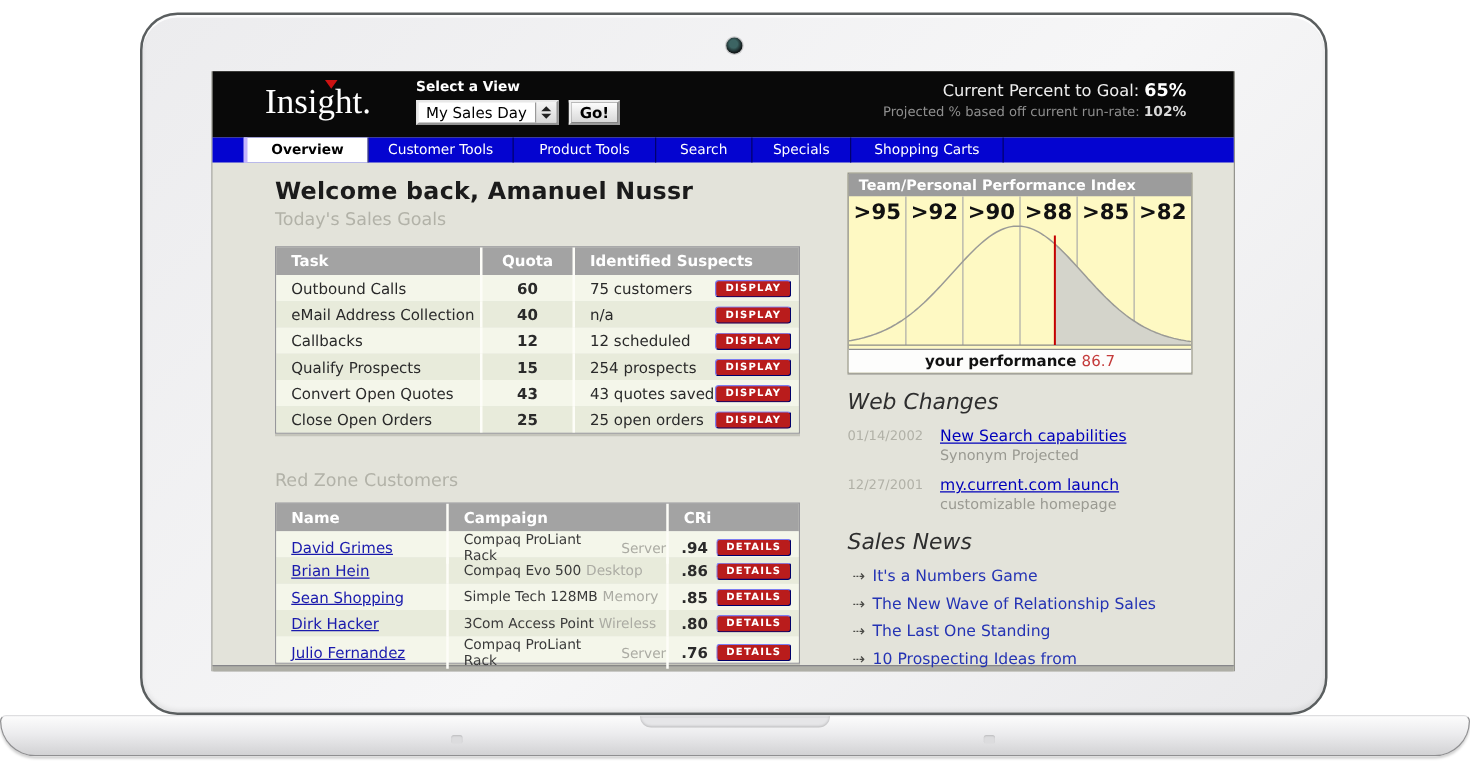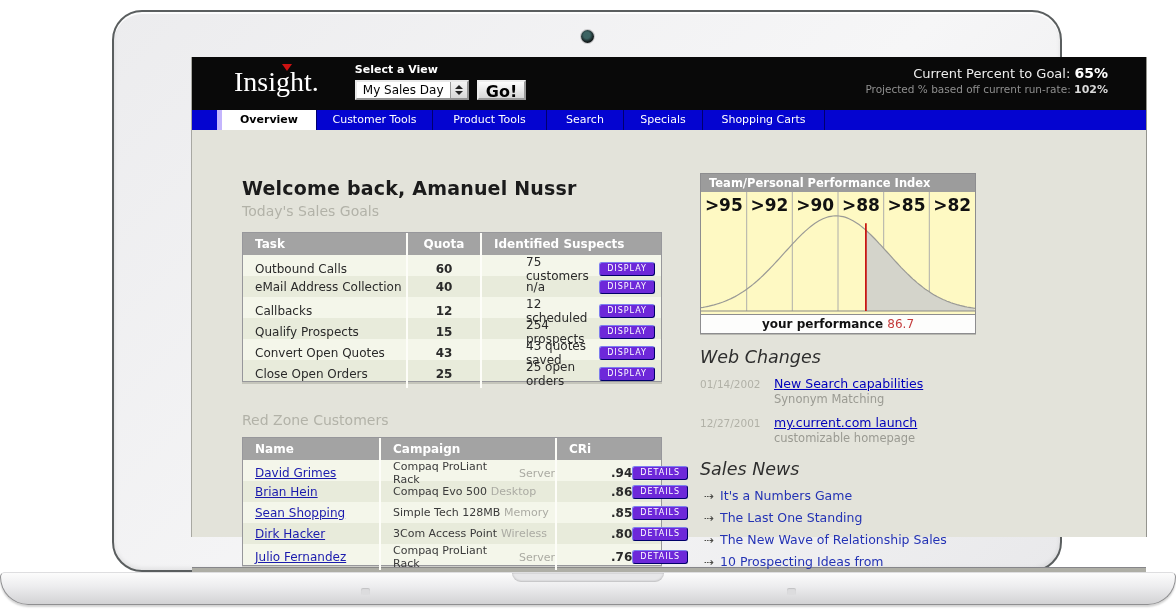--- a/index.html
+++ b/index.html
@@ -20,21 +20,21 @@
           border:1px solid #8f8f91; border-top:1px solid #dedee0;
           border-radius:6px 6px 34px 34px; box-shadow:0 2px 2px rgba(0,0,0,.18); }
   .base-notch { position:absolute; left:50%; top:0; transform:translateX(-50%);
                 width:152px; height:9px; background:#e6e6e8; border-radius:0 0 9px 9px;
                 box-shadow:inset 0 -1px 2px rgba(0,0,0,.18), inset 0 1px 0 rgba(0,0,0,.06); }
   .base-foot { position:absolute; top:15px; width:9px; height:7px; background:#dcdcde;
                border-radius:2px; box-shadow:inset 0 1px 1px rgba(0,0,0,.12); }
   .base-foot.f1 { left:360px; } .base-foot.f2 { left:786px; }
 
   
-  .page { position:absolute; left:192px; top:57px; width:954px; height:480px;
+  .page { position:absolute; left:170px; top:57px; width:817px; height:480px;
           background:#e3e3da; box-shadow:1px 0 0 #94948e, -1px 0 0 #a8a8a2; }
 
   
   .topbar { height:53px; background:#090909; display:flex; align-items:flex-start; }
   .logo { position:relative; margin:11px 0 0 42px; color:#ffffff;
           font-family:"Liberation Serif","DejaVu Serif",serif; font-size:28px; line-height:28px; }
   .logo-tri { position:absolute; left:57%; top:-4px; width:0; height:0;
               border-left:5px solid transparent; border-right:5px solid transparent;
               border-top:7px solid #cc1212; }
   .view-group { margin:6px 0 0 36px; display:flex; flex-direction:column; }
@@ -43,63 +43,63 @@
   .select-box { width:114px; height:20px; background:#ffffff; border:2px outset #e8e8e8;
                 display:flex; align-items:center; cursor:default; }
   .select-text { font-size:12px; font-weight:normal; color:#000; padding-left:6px; flex:1; white-space:nowrap; }
   .select-spin { width:17px; height:100%; border-left:1px solid #9a9a9a; background:linear-gradient(#f4f4f4,#d9d9d9);
                  display:flex; flex-direction:column; align-items:center; justify-content:center; gap:2px; }
   .tri-up { width:0; height:0; border-left:4px solid transparent; border-right:4px solid transparent;
             border-bottom:4px solid #222; }
   .tri-dn { width:0; height:0; border-left:4px solid transparent; border-right:4px solid transparent;
             border-top:4px solid #222; }
   .go-btn { margin-left:8px; height:20px; padding:0 7px; background:linear-gradient(#fdfdfd,#d8d8d8);
-            border:2px outset #eeeeee; font-size:16px; font-weight:bold; color:#000; cursor:pointer;
+            border:2px outset #eeeeee; font-size:12px; font-weight:bold; color:#000; cursor:pointer;
             font-family:inherit; }
   .goal-block { margin:8px 38px 0 auto; text-align:right; }
   .goal-line1 { color:#ededed; font-size:13px; }
   .goal-line1 strong { color:#ffffff; font-size:14px; }
   .goal-line2 { margin-top:2px; color:#8f8f8f; font-size:10.5px; }
   .goal-line2 strong { color:#d9d9d9; font-size:11px; }
 
   
   .nav { height:20px; background:#0404d0; display:flex; }
   .tab { height:20px; line-height:20px; text-align:center; color:#ffffff; font-size:11px;
          border-right:1px solid #00006e; cursor:pointer; white-space:nowrap; }
   .tab.active { margin-left:25px; background:#ffffff; color:#000000; font-weight:bold;
-                border-left:5px solid #c4b5fd; }
+                border-left:3px solid #c4b5fd; }
   .tab.t1 { width:100px; } .tab.t2 { width:116px; } .tab.t3 { width:114px; }
   .tab.t4 { width:77px; }  .tab.t5 { width:79px; }  .tab.t6 { width:122px; }
   .nav-fill { flex:1; }
 
   
-  .content { position:relative; height:402px;margin-top:35px; }
+  .content { position:relative; height:402px; }
   .pagefoot { height:5px; background:#aeaea6; border-top:1px solid #86868a; }
 
   .left-col { position:absolute; left:50px; top:12px; width:420px; }
   .welcome { font-size:19px; font-weight:600; color:#1b1b1b; letter-spacing:.2px; }
   .muted-title { margin-top:4px; font-size:14px; color:#b2b2a8; }
 
   .dtable { margin-top:13px; width:420px; border:1px solid #97979b;
             box-shadow:0 2px 0 rgba(140,140,130,.35); }
   .t-head { display:grid; background:#a3a3a3; color:#fff; font-size:12px; font-weight:bold;
             height:22px; align-items:center; }
   .t-row { display:grid; height:21px; align-items:center; font-size:12px; color:#2a2a2a; }
   .goals .t-head, .goals .t-row { grid-template-columns:163px 74px 1fr; }
   .rz .t-head, .rz .t-row { grid-template-columns:136px 176px 1fr; }
   .t-row.light { background:#f4f6ea; } .t-row.dark { background:#e8ebdb; }
   .cell-l { padding-left:12px; } 
   .cell-c { text-align:left; font-weight:bold; }
   .sep { border-left:2px solid #fdfdf8; height:100%; display:flex; align-items:center; }
   .sep.cell-c { justify-content:center; }
-  .cell-flex { display:flex; align-items:center;padding-left:44px; }
+  .cell-flex { display:flex; align-items:center; }
   .cell-flex .grow { flex:1; }
-  .blue-btn { margin-right:6px; background:#6d28d9; color:#fff; border:1px solid;
+  .blue-btn { margin-right:6px; background:#b91c1c; color:#fff; border:1px solid;
               border-color:#7d7df0 #00006a #00006a #7d7df0; border-radius:3px;
-              font-size:8px; font-weight:normal; letter-spacing:1px; padding:2px 7px;
+              font-size:8px; font-weight:bold; letter-spacing:1px; padding:2px 7px;
               cursor:pointer; font-family:inherit; line-height:1; }
   .name-link { color:#1a1aad; text-decoration:underline; cursor:pointer; font-size:12px; }
   .camp-main { font-size:11px; color:#3a3a3a; }
   .camp-cat { font-size:11px; color:#ababa3; }
   .cri-val { font-weight:bold; font-size:12px; padding-left:10px; }
   .rz-title { margin-top:30px; font-size:14px; color:#b2b2a8; }
 
   .right-col { position:absolute; left:508px; top:8px; width:276px; }
   .perf-panel { border:1px solid #8d8d8f; background:#fef9c3; box-shadow:0 1px 0 rgba(120,120,115,.4); }
   .perf-head { height:18px; line-height:18px; background:#9c9c9c; color:#fff;
@@ -323,35 +323,35 @@
             <span>your performance</span>
             <span class="red">86.7</span>
           </div>
         </div>
 
         <div class="web-changes">
           <div class="section-h">Web Changes</div>
           <div class="wc-entry">
             <span class="wc-date">01/14/2002</span>
             <a class="wc-link">New Search capabilities</a>
-            <span class="wc-sub">Synonym Matching</span>
+            <span class="wc-sub">Synonym Projected</span>
           </div>
           <div class="wc-entry">
             <span class="wc-date">12/27/2001</span>
             <a class="wc-link">my.current.com launch</a>
             <span class="wc-sub">customizable homepage</span>
           </div>
         </div>
 
         <div class="sales-news">
           <div class="section-h">Sales News</div>
           <ul>
             <li><span class="news-arrow">⇢</span><span>It's a Numbers Game</span></li>
+            <li><span class="news-arrow">⇢</span><span>The New Wave of Relationship Sales</span></li>
             <li><span class="news-arrow">⇢</span><span>The Last One Standing</span></li>
-            <li><span class="news-arrow">⇢</span><span>The New Wave of Relationship Sales</span></li>
             <li><span class="news-arrow">⇢</span><span>10 Prospecting Ideas from</span></li>
           </ul>
         </div>
       </div>
 
     </div>
 
     <div class="pagefoot"></div>
   </div>
 

